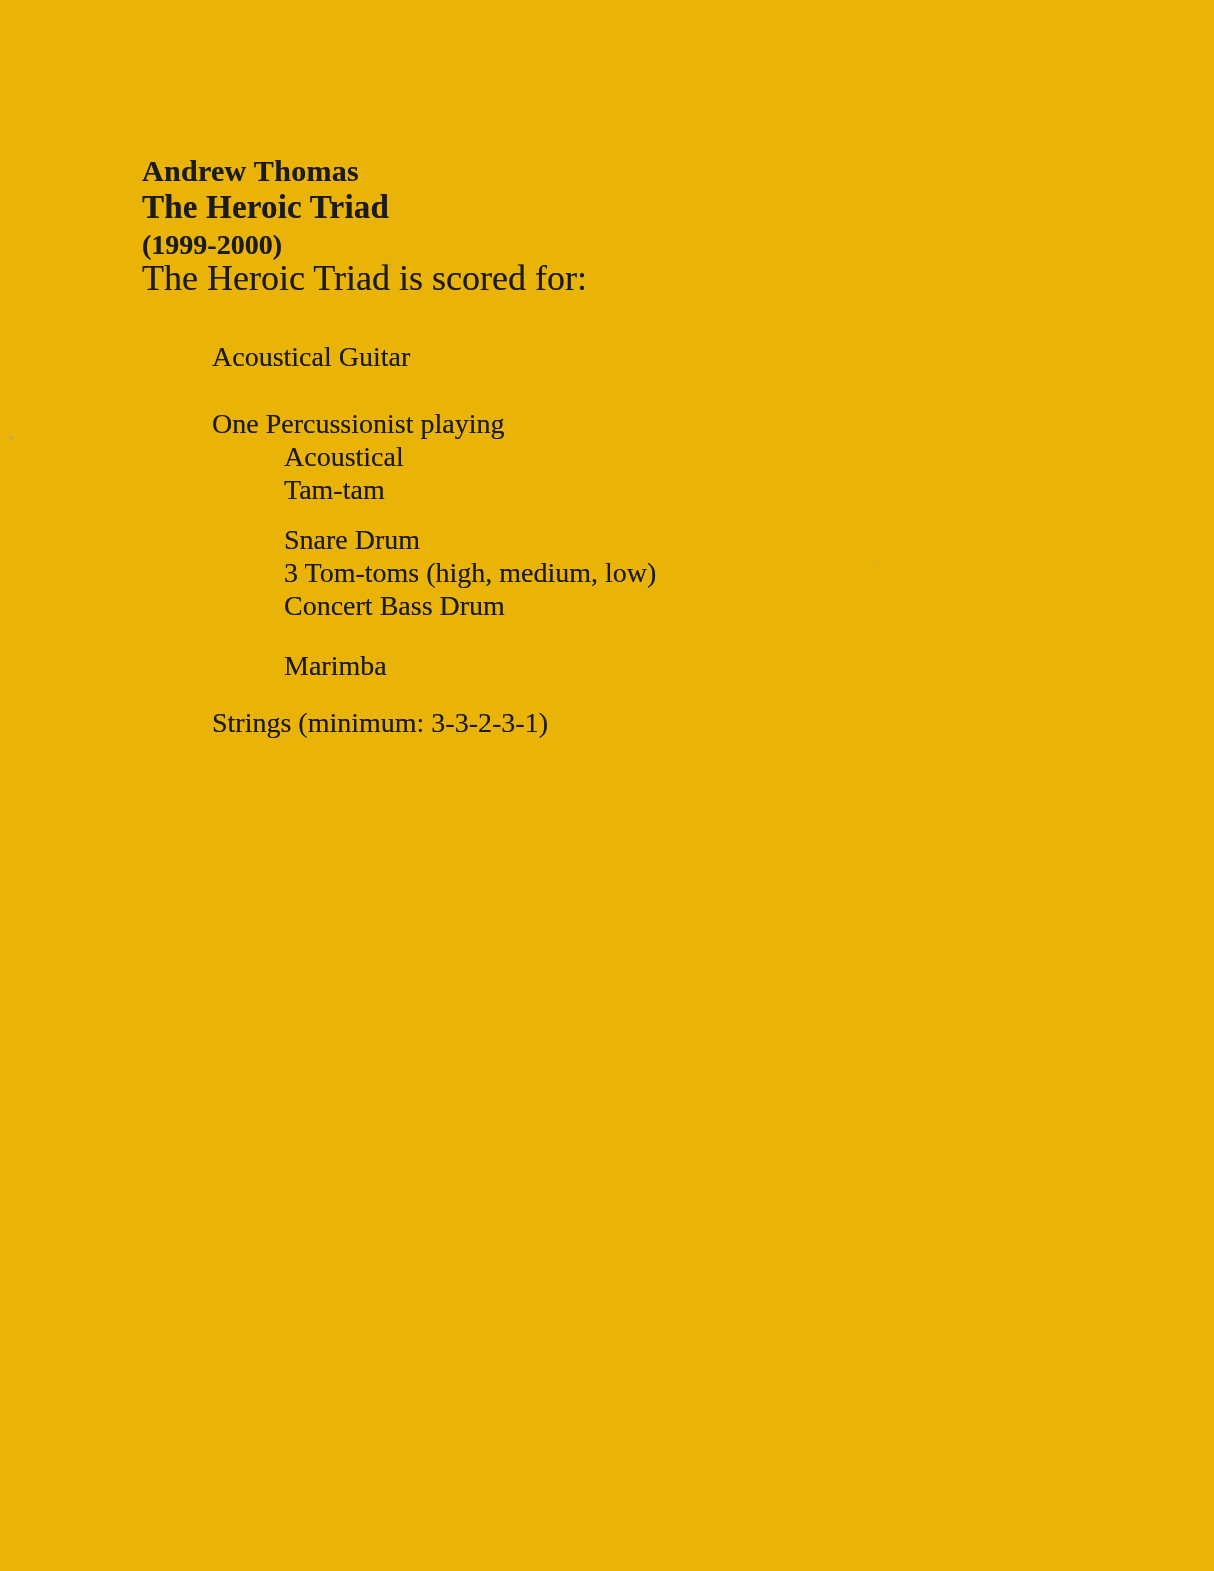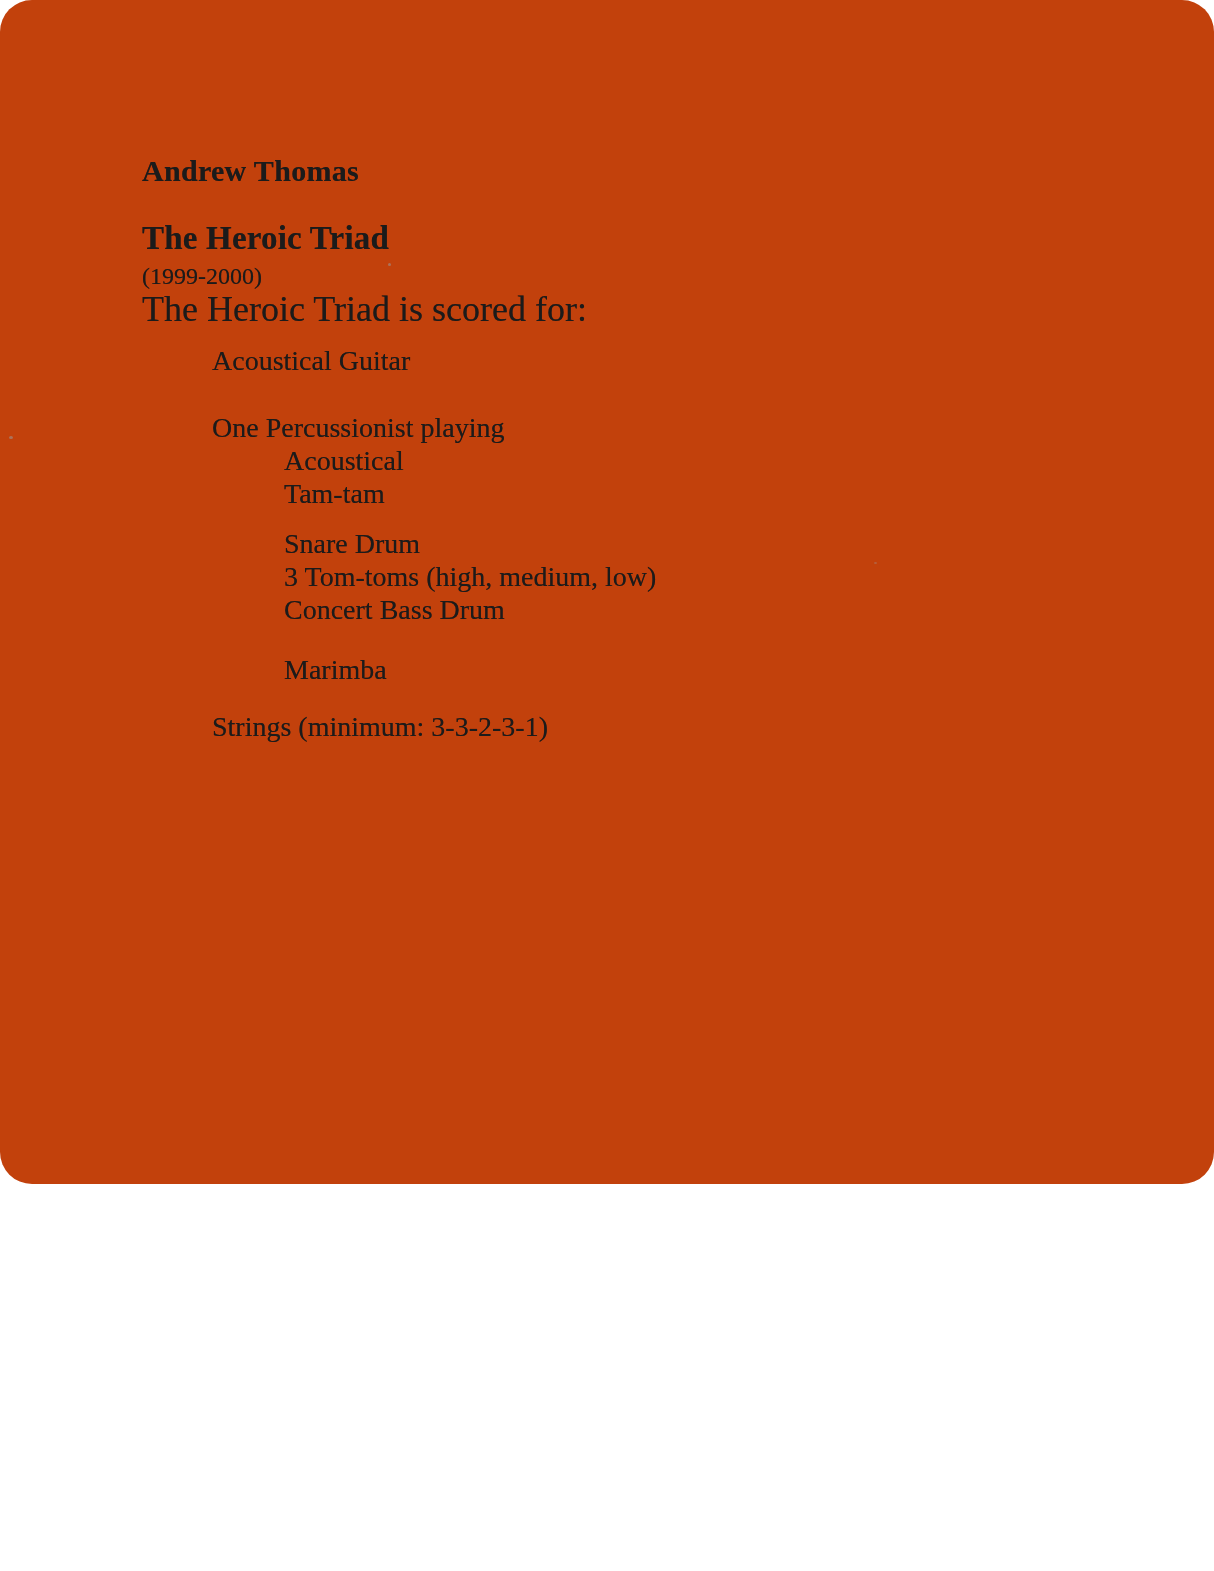--- a/index.html
+++ b/index.html
@@ -3,59 +3,58 @@
 <meta charset="utf-8">
 <style>
   html, body {
     margin: 0;
     padding: 0;
     background: #ffffff;
   }
   .page {
     position: relative;
     width: 1214px;
-    height: 1184px;
-    background: #c2410c;
+    height: 1571px;
+    background: #eab308;
     overflow: hidden;
     font-family: "Liberation Serif", "DejaVu Serif", serif;
     color: #1b1b1b;
     
     text-shadow: 0 0 0.4px rgba(20,20,20,0.55);
-    border-radius: 32px;
   }
   .content {
     position: absolute;
     left: 142px;
     top: 153px;
     right: 60px;
   }
   .author {
     font-size: 30px;
     font-weight: bold;
     line-height: 36px;
     letter-spacing: 0.3px;
   }
   .title {
     font-size: 33px;
     font-weight: bold;
     line-height: 36px;
-    margin-top: 31px;
     letter-spacing: 0.2px;
   }
   .years {
-    font-size: 24px;
+    font-size: 28px;
     line-height: 34px;
     margin-top: 3px;
+    font-weight: bold;
   }
   .intro {
     font-size: 36px;
     line-height: 33px;
   }
   .group { margin: 0; }
-  .g-guitar     { margin-top: 18px; }
+  .g-guitar     { margin-top: 45px; }
   .g-percussion { margin-top: 34px; }
   .g-drums      { margin-top: 17px; }
   .g-mallets    { margin-top: 27px; }
   .g-strings    { margin-top: 24px; }
   .line {
     margin: 0;
     font-size: 28px;
     line-height: 33px;
     white-space: pre;
   }

